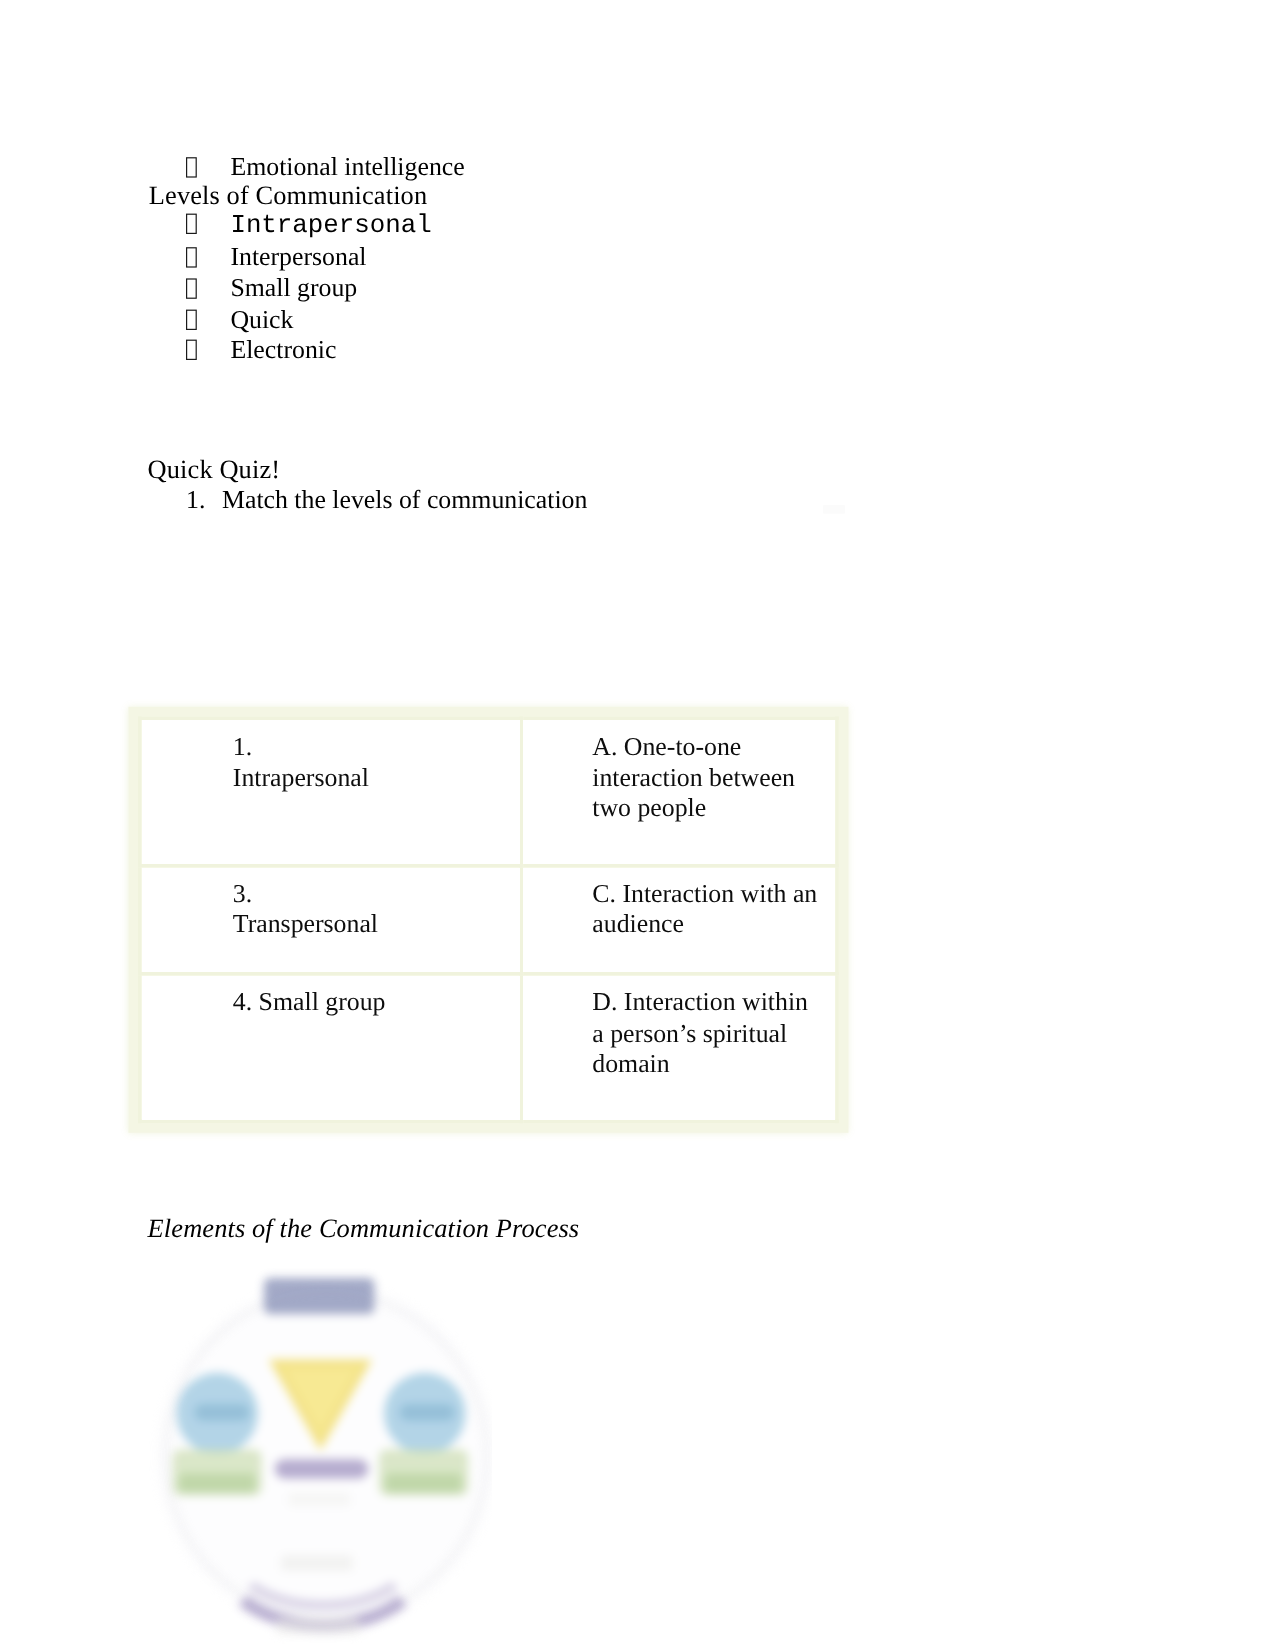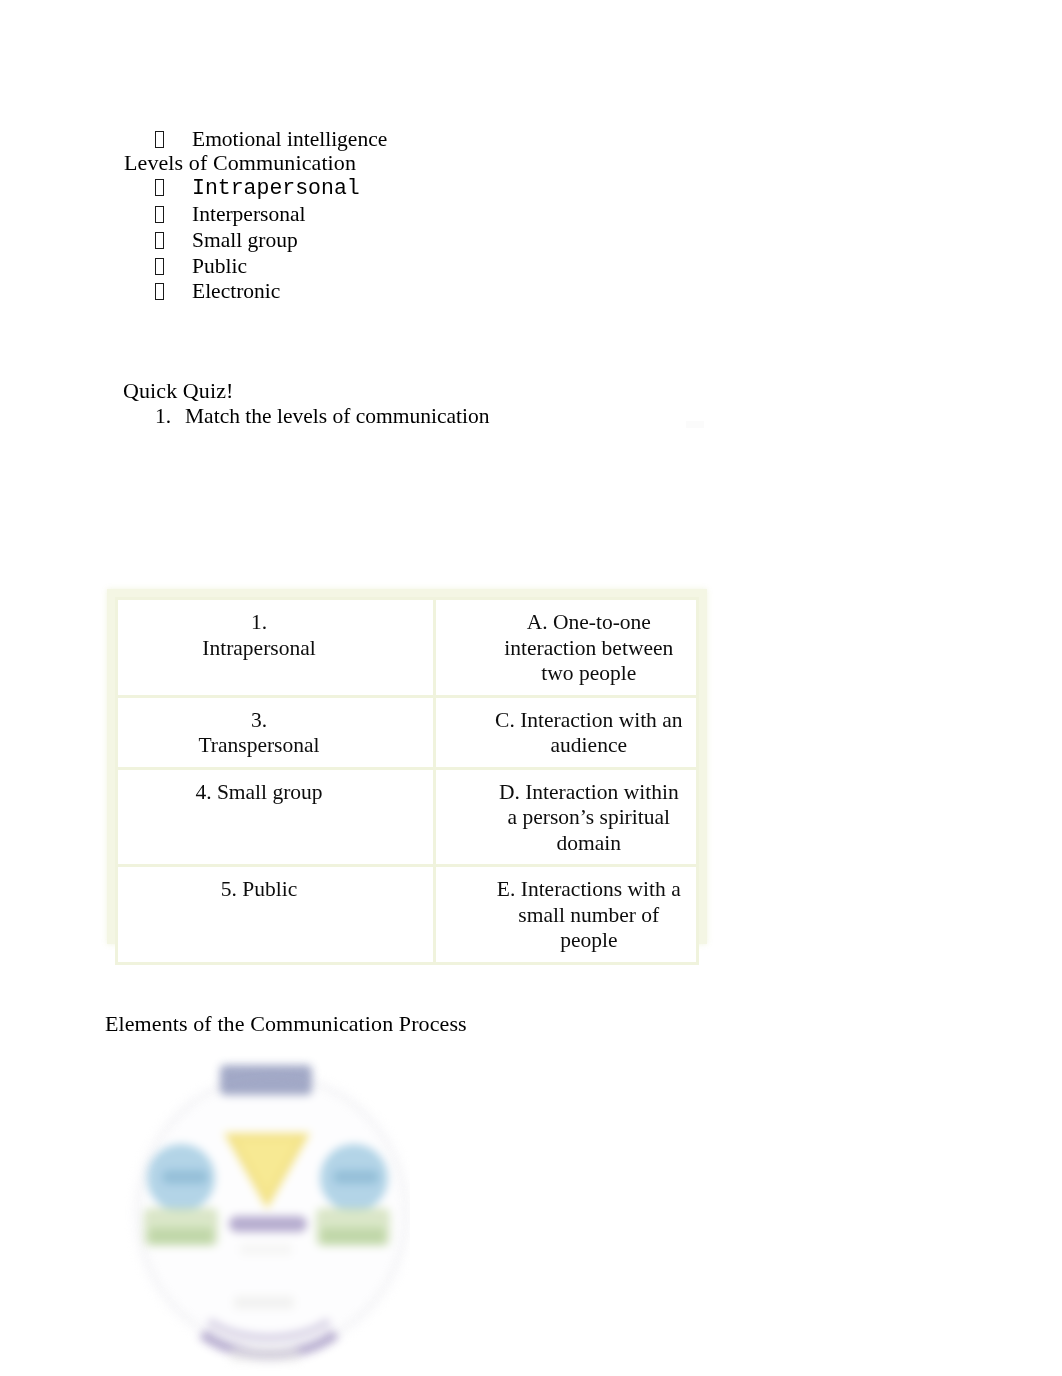--- a/index.html
+++ b/index.html
@@ -80,21 +80,20 @@
   }
   .quiz-table td {
     background: #ffffff;
     border: 3px solid #f0f3dd;
     vertical-align: top;
     padding: 10px 12px 8px 12px;
     font-size: 21.5px;
     line-height: 25.5px;
     color: #0d0d0d;
     filter: blur(0.15px);
-    text-align: center;
   }
   .quiz-table td.col-left { width: 39%; padding-left: 76px; }
   .quiz-table td.col-right { padding-left: 58px; }
   .cellwrap { display: block; max-width: 100%; }
   .col-left .cellwrap { max-width: 130px; }
   .col-right .cellwrap { max-width: 255px; }
 
   
   .diagram-frame {
     position: absolute;
@@ -274,21 +273,21 @@
   <div class="bullet-row" style="left:155px; top:201px;">
     <span class="tofu"></span>
     <span>Interpersonal</span>
   </div>
   <div class="bullet-row" style="left:155px; top:227px;">
     <span class="tofu"></span>
     <span>Small group</span>
   </div>
   <div class="bullet-row" style="left:155px; top:253px;">
     <span class="tofu"></span>
-    <span>Public</span>
+    <span>Quick</span>
   </div>
   <div class="bullet-row" style="left:155px; top:278px;">
     <span class="tofu"></span>
     <span>Electronic</span>
   </div>
 
   <div class="line" style="left:123px; top:378px;">Quick Quiz!</div>
 
   <div class="bullet-row" style="left:155px; top:403px;">
     <span class="num-marker">1.</span>
@@ -317,33 +316,25 @@
           </td>
         </tr>
         <tr>
           <td class="col-left">
             <span class="cellwrap">4. Small group</span>
           </td>
           <td class="col-right">
             <span class="cellwrap">D. Interaction within a person’s spiritual domain</span>
           </td>
         </tr>
-        <tr>
-          <td class="col-left">
-            <span class="cellwrap">5. Public</span>
-          </td>
-          <td class="col-right">
-            <span class="cellwrap">E. Interactions with a small number of people</span>
-          </td>
-        </tr>
       </tbody>
     </table>
   </div>
 
-  <div class="line" style="left:105px; top:1011px;">Elements of the Communication Process</div>
+  <div class="line" style="left:123px; top:1011px;font-style:italic;">Elements of the Communication Process</div>
 
   <div class="diagram-frame">
     <div class="diagram-inner">
       <div class="outer-circle"></div>
       <div class="sender-bar"></div>
       <div class="yellow-tri"></div>
       <div class="yellow-tri-inner"></div>
       <div class="circ left"></div>
       <div class="circ right"></div>
       <div class="circ-slot left"></div>

